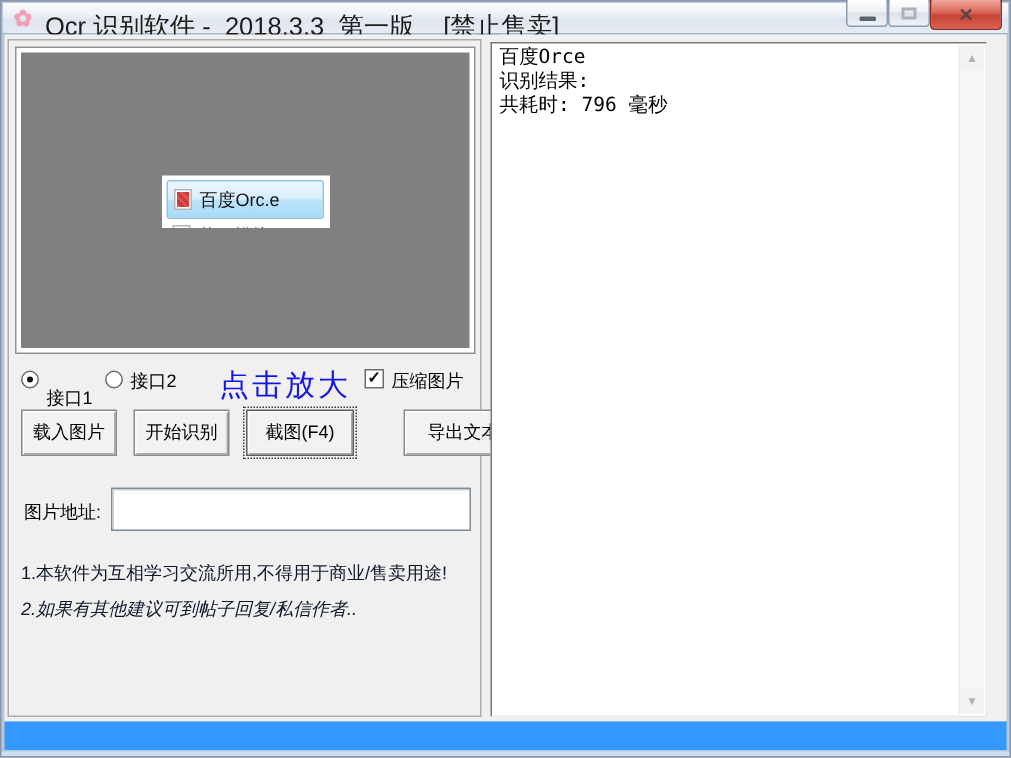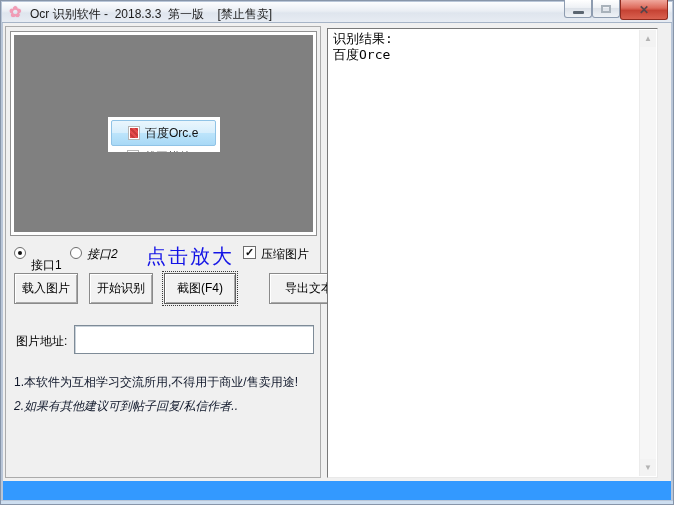--- a/index.html
+++ b/index.html
@@ -9,21 +9,21 @@
     position:relative; width:674px; height:505px;
     background:#b9c6d8; overflow:hidden;
     box-shadow: inset 0 0 0 1px #8795a9, inset 0 -4px 0 #cddef0;
   }
   .titlebar {
     position:absolute; left:2px; top:2px; right:2px; height:21px;
     background:linear-gradient(#fcfdfe,#eaeef4 45%,#dfe5ee 55%,#e7ecf3);
     border-bottom:1px solid #a6b4c7;
   }
   .app-icon { position:absolute; left:7px; top:1px; font-size:15px; color:#f29cb4; text-shadow:0 0 1px #e87ba0; }
-  .title-text { position:absolute; left:28px; top:4px; font-size:12px; color:#1c1c1c; white-space:pre; }
+  .title-text { position:absolute; left:28px; top:4px; font-size:17px; color:#1c1c1c; white-space:pre; }
   .winbtn { position:absolute; top:0; display:flex; align-items:center; justify-content:center;
     border:1px solid #8e9cb0; border-top:none; border-radius:0 0 3px 3px;
     background:linear-gradient(#ffffff,#eef1f5 45%,#dde2e9 50%,#eff2f6); cursor:default; }
   .winbtn-min { left:564px; width:28px; height:18px; }
   .winbtn-max { left:592px; width:28px; height:18px; }
   .winbtn-close { left:620px; width:48px; height:20px;
     background:linear-gradient(#f0a89d,#dd6a5b 42%,#c64334 55%,#d96150);
     border-color:#8f2b1f; }
   .glyph-min { width:11px; height:3px; background:#5b6570; border-radius:1px; margin-top:8px; }
   .glyph-max { width:10px; height:8px; border:2px solid #a9b2bb; background:transparent; }
@@ -32,21 +32,21 @@
   .blue-bar { position:absolute; left:3px; top:481px; width:668px; height:19px; background:#3399ff; }
 
   .left-frame { position:absolute; left:5px; top:26px; width:316px; height:452px;
     border:1px solid #abababq; border:1px solid #ababab; background:#f0f0f0; }
 
   .picture-box { position:absolute; left:10px; top:31px; width:307px; height:205px;
     background:#fff; border:1px solid #919191; padding:3px; cursor:pointer; }
   .picture-gray { position:relative; width:100%; height:100%; background:#808080; overflow:hidden; }
   .snippet { position:absolute; left:94px; top:82px; width:112px; height:35px; background:#fff; overflow:hidden; }
   .menu-item { position:absolute; left:3px; height:26px; display:flex; align-items:center; gap:5px;
-    width:105px; padding-left:16px; font-size:12px; color:#111; }
+    width:105px; padding-left:4px; font-size:12px; color:#111; }
   .menu-item.sel { top:3px; background:linear-gradient(#eaf6fd,#d7eefc 48%,#bce4fb 52%,#a9d9f6);
     border:1px solid #90c3e6; border-radius:2px; }
   .menu-item.part { top:27px; }
   .doc-icon { width:12px; height:14px; background:#fff; border:1px solid #b5b5b5; position:relative; flex:0 0 auto; }
   .doc-icon::after { content:""; position:absolute; inset:1px; background:
     repeating-linear-gradient(45deg,#e44b4b 0 2px,#c93a3a 2px 4px); }
   .doc-icon.plain::after { background:#f5f5f5; }
   .radio-circle { position:absolute; width:12px; height:12px; border-radius:50%;
     background:#fff; border:1px solid #6d6d6d; }
   .radio-dot { position:absolute; left:3px; top:3px; width:4px; height:4px; border-radius:50%; background:#111; }
@@ -120,21 +120,21 @@
       </div>
     </div>
   </div>
 
   <span class="radio-circle" style="left:14px; top:247px;">
     <span class="radio-dot"></span>
   </span>
   <span class="ctl-label" style="left:31px; top:257px;">接口1</span>
 
   <span class="radio-circle" style="left:70px; top:247px;"></span>
-  <span class="ctl-label" style="left:87px; top:246px;font-style:italic;">接口2</span>
+  <span class="ctl-label" style="left:87px; top:246px;">接口2</span>
 
   <span class="zoom-hint">点击放大</span>
 
   <span class="checkbox">
     <span>✓</span>
   </span>
   <span class="ctl-label" style="left:261px; top:246px;">压缩图片</span>
 
   <button class="vb-btn" style="left:14px; width:64px;">载入图片</button>
   <button class="vb-btn" style="left:89px; width:64px;">开始识别</button>
@@ -142,22 +142,23 @@
   <button class="vb-btn" style="left:245px; width:80px;margin-left:24px;">导出文本</button>
 
   <span class="addr-label">图片地址:</span>
   <input class="addr-input" type="text" value="" style="">
 
   <div class="notice notice-1">1.本软件为互相学习交流所用,不得用于商业/售卖用途!</div>
   <div class="notice notice-2">2.如果有其他建议可到帖子回复/私信作者..</div>
 
   <div class="result-box">
     <div class="result-text">
+      <div>百度Orce</div>
       <div>识别结果:</div>
-      <div>百度Orce</div>
+      <div>共耗时: 796 毫秒</div>
     </div>
     <div class="scrollbar">
       <div class="sb-arrow sb-up">▲</div>
       <div class="sb-arrow sb-down">▼</div>
     </div>
   </div>
 
   <div class="blue-bar" style="background: rgb(51, 153, 255);"></div>
 
 </div>

